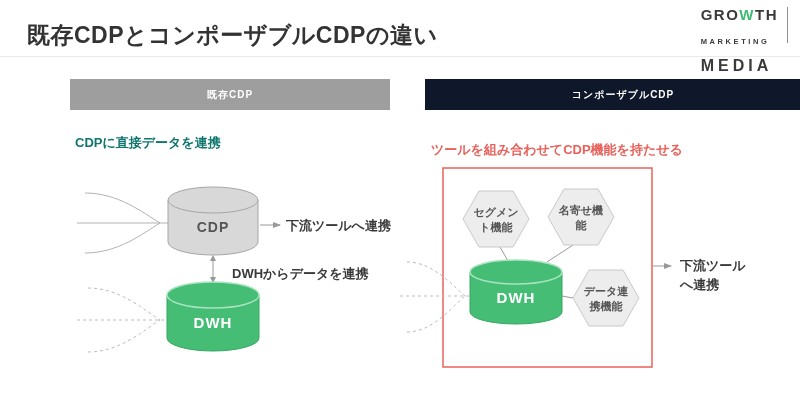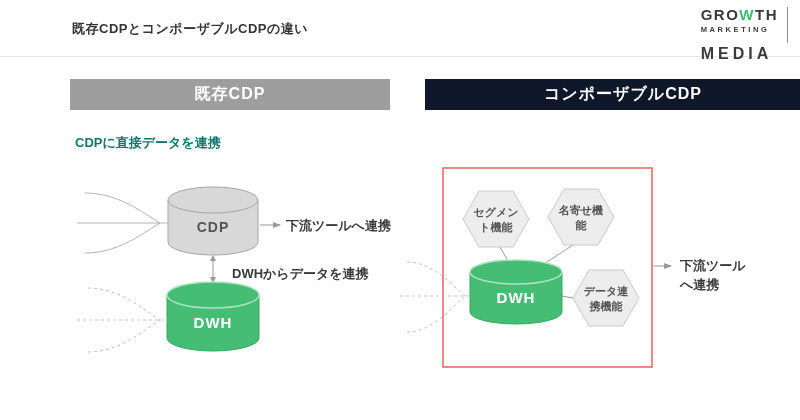--- a/index.html
+++ b/index.html
@@ -1,35 +1,35 @@
 <!DOCTYPE html>
 <html><head>
 <meta charset="utf-8">
 <style>
   html,body{margin:0;padding:0;background:#fff;}
   .stage{position:relative;width:800px;height:420px;background:#ffffff;overflow:hidden;
          font-family:"Liberation Sans","DejaVu Sans",sans-serif;}
-  .page-title{position:absolute;left:27px;top:20px;font-size:13px;font-weight:700;color:#333;letter-spacing:.5px;margin-left:45px;}
+  .page-title{position:absolute;left:27px;top:20px;font-size:23px;font-weight:700;color:#333;letter-spacing:.5px;}
   .header-rule{position:absolute;left:0;top:56px;width:800px;height:1px;background:#e9e9e9;}
 
   
   .logo{position:absolute;right:12px;top:7px;display:flex;align-items:flex-start;gap:9px;}
   .logo-left{text-align:left;line-height:1;color:#3a3a3a;}
   .logo-growth{font-size:15px;font-weight:700;letter-spacing:1.5px;}
   .logo-growth .w{color:#3dbb72;}
-  .logo-marketing{font-size:7.5px;font-weight:600;letter-spacing:2.6px;margin-top:4px;}
+  .logo-marketing{font-size:7.5px;font-weight:600;letter-spacing:2.6px;margin-top:16px;}
   .logo-media{font-size:16px;font-weight:700;letter-spacing:4px;margin-top:12px;}
   .logo-divider{width:1px;height:36px;background:#8f8f8f;}
   .logo-right{line-height:1;color:#222;}
   .logo-produced{font-size:7px;color:#444;margin-bottom:4px;letter-spacing:.3px;}
   .logo-brand{font-size:15px;font-weight:700;letter-spacing:.2px;}
 
   
   .bar{position:absolute;top:79px;height:31px;display:flex;align-items:center;justify-content:center;
-       color:#fff;font-size:16px;font-weight:700;letter-spacing:1px;}
+       color:#fff;font-size:10px;font-weight:700;letter-spacing:1px;}
   .bar-left{left:70px;width:320px;background:#9e9e9e;}
   .bar-right{left:425px;width:396px;background:#0f172a;}
 
   .subtitle{position:absolute;font-size:13px;font-weight:700;color:#0f766e;}
   .subtitle-left{left:75px;top:134px;}
   .subtitle-right{left:431px;top:141px;color:#e8625b;}
 
   svg{position:absolute;overflow:visible;}
   .svg-left{left:70px;top:160px;}
   .svg-right{left:395px;top:160px;}
@@ -56,20 +56,21 @@
       <div class="logo-marketing">MARKETING</div>
       <div class="logo-media">MEDIA</div>
     </div>
     <div class="logo-divider"></div>
   </div>
 
   <div class="bar bar-left">既存CDP</div>
   <div class="bar bar-right">コンポーザブルCDP</div>
 
   <div class="subtitle subtitle-left">CDPに直接データを連携</div>
+  <div class="subtitle subtitle-right">ツールを組み合わせてCDP機能を持たせる</div>
 
   <svg class="svg-left" width="330" height="235" viewBox="0 0 330 235">
     <defs>
       <marker id="arrL" markerWidth="8" markerHeight="8" refX="7" refY="3" orient="auto">
         <path d="M0,0 L8,3 L0,6 Z" fill="#999"></path>
       </marker>
     </defs>
 
     <g>
       <path class="solid-in" d="M 15,33 C 48,33 72,52 90,63"></path>

